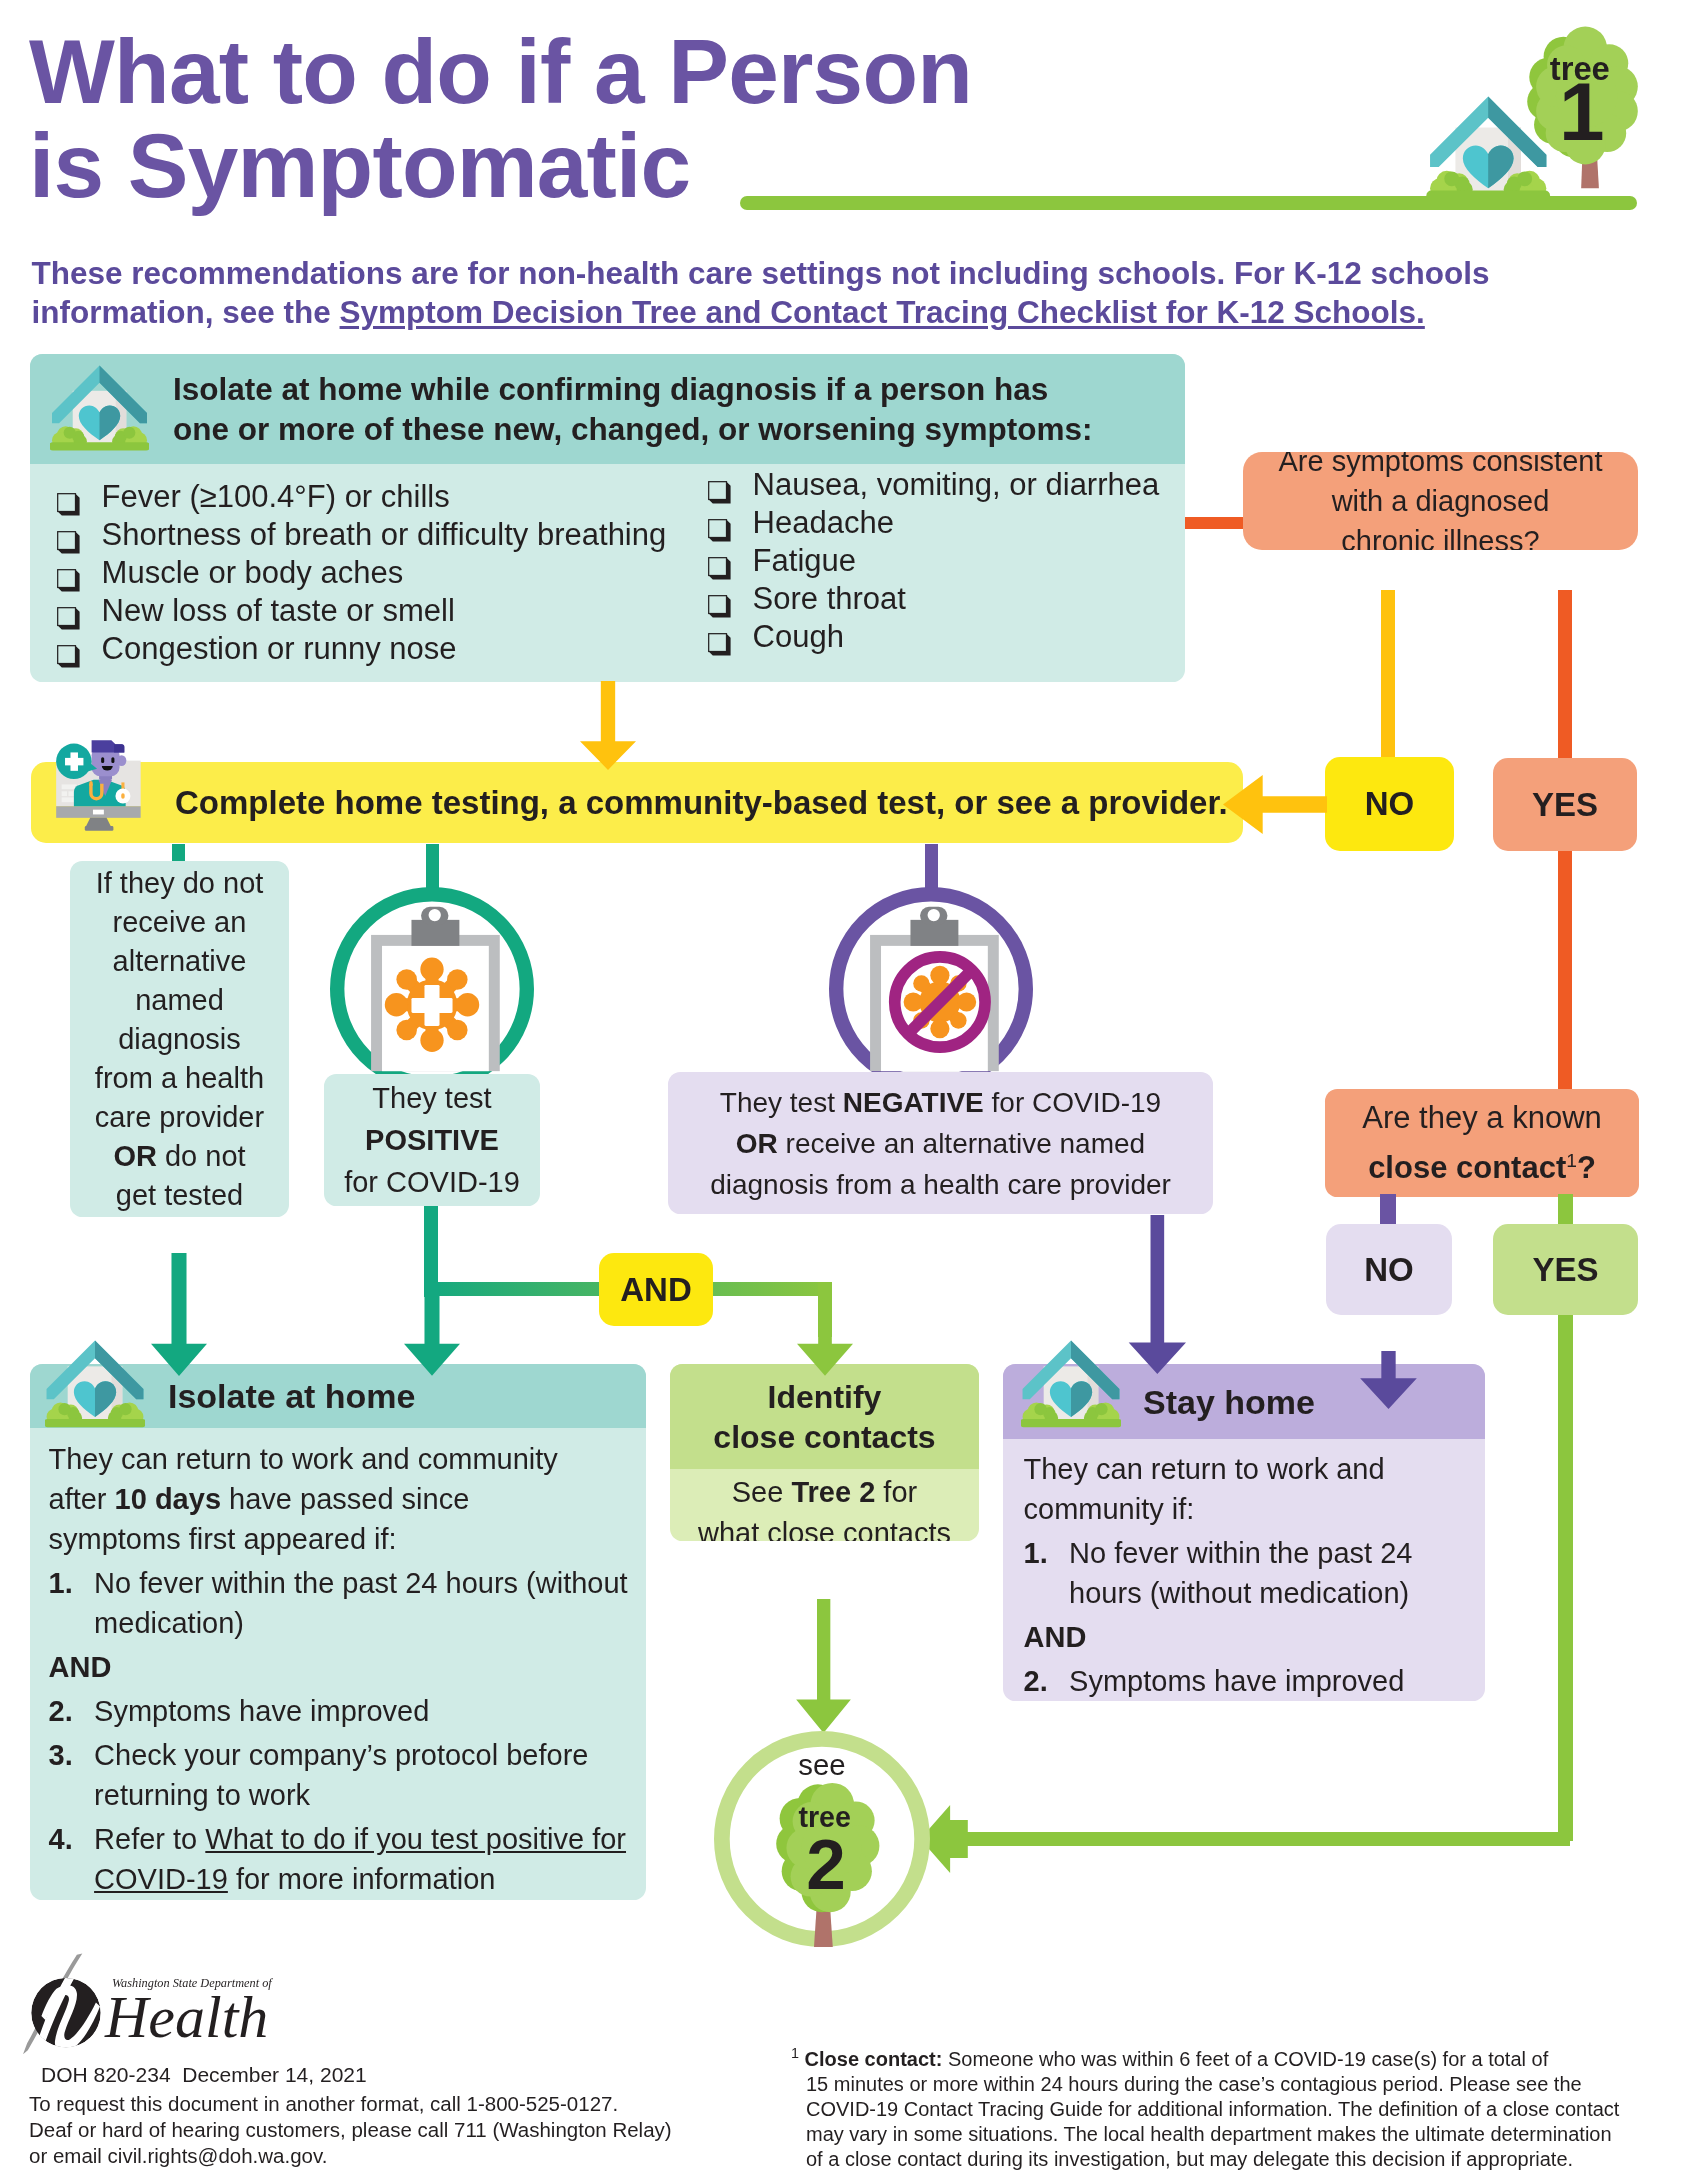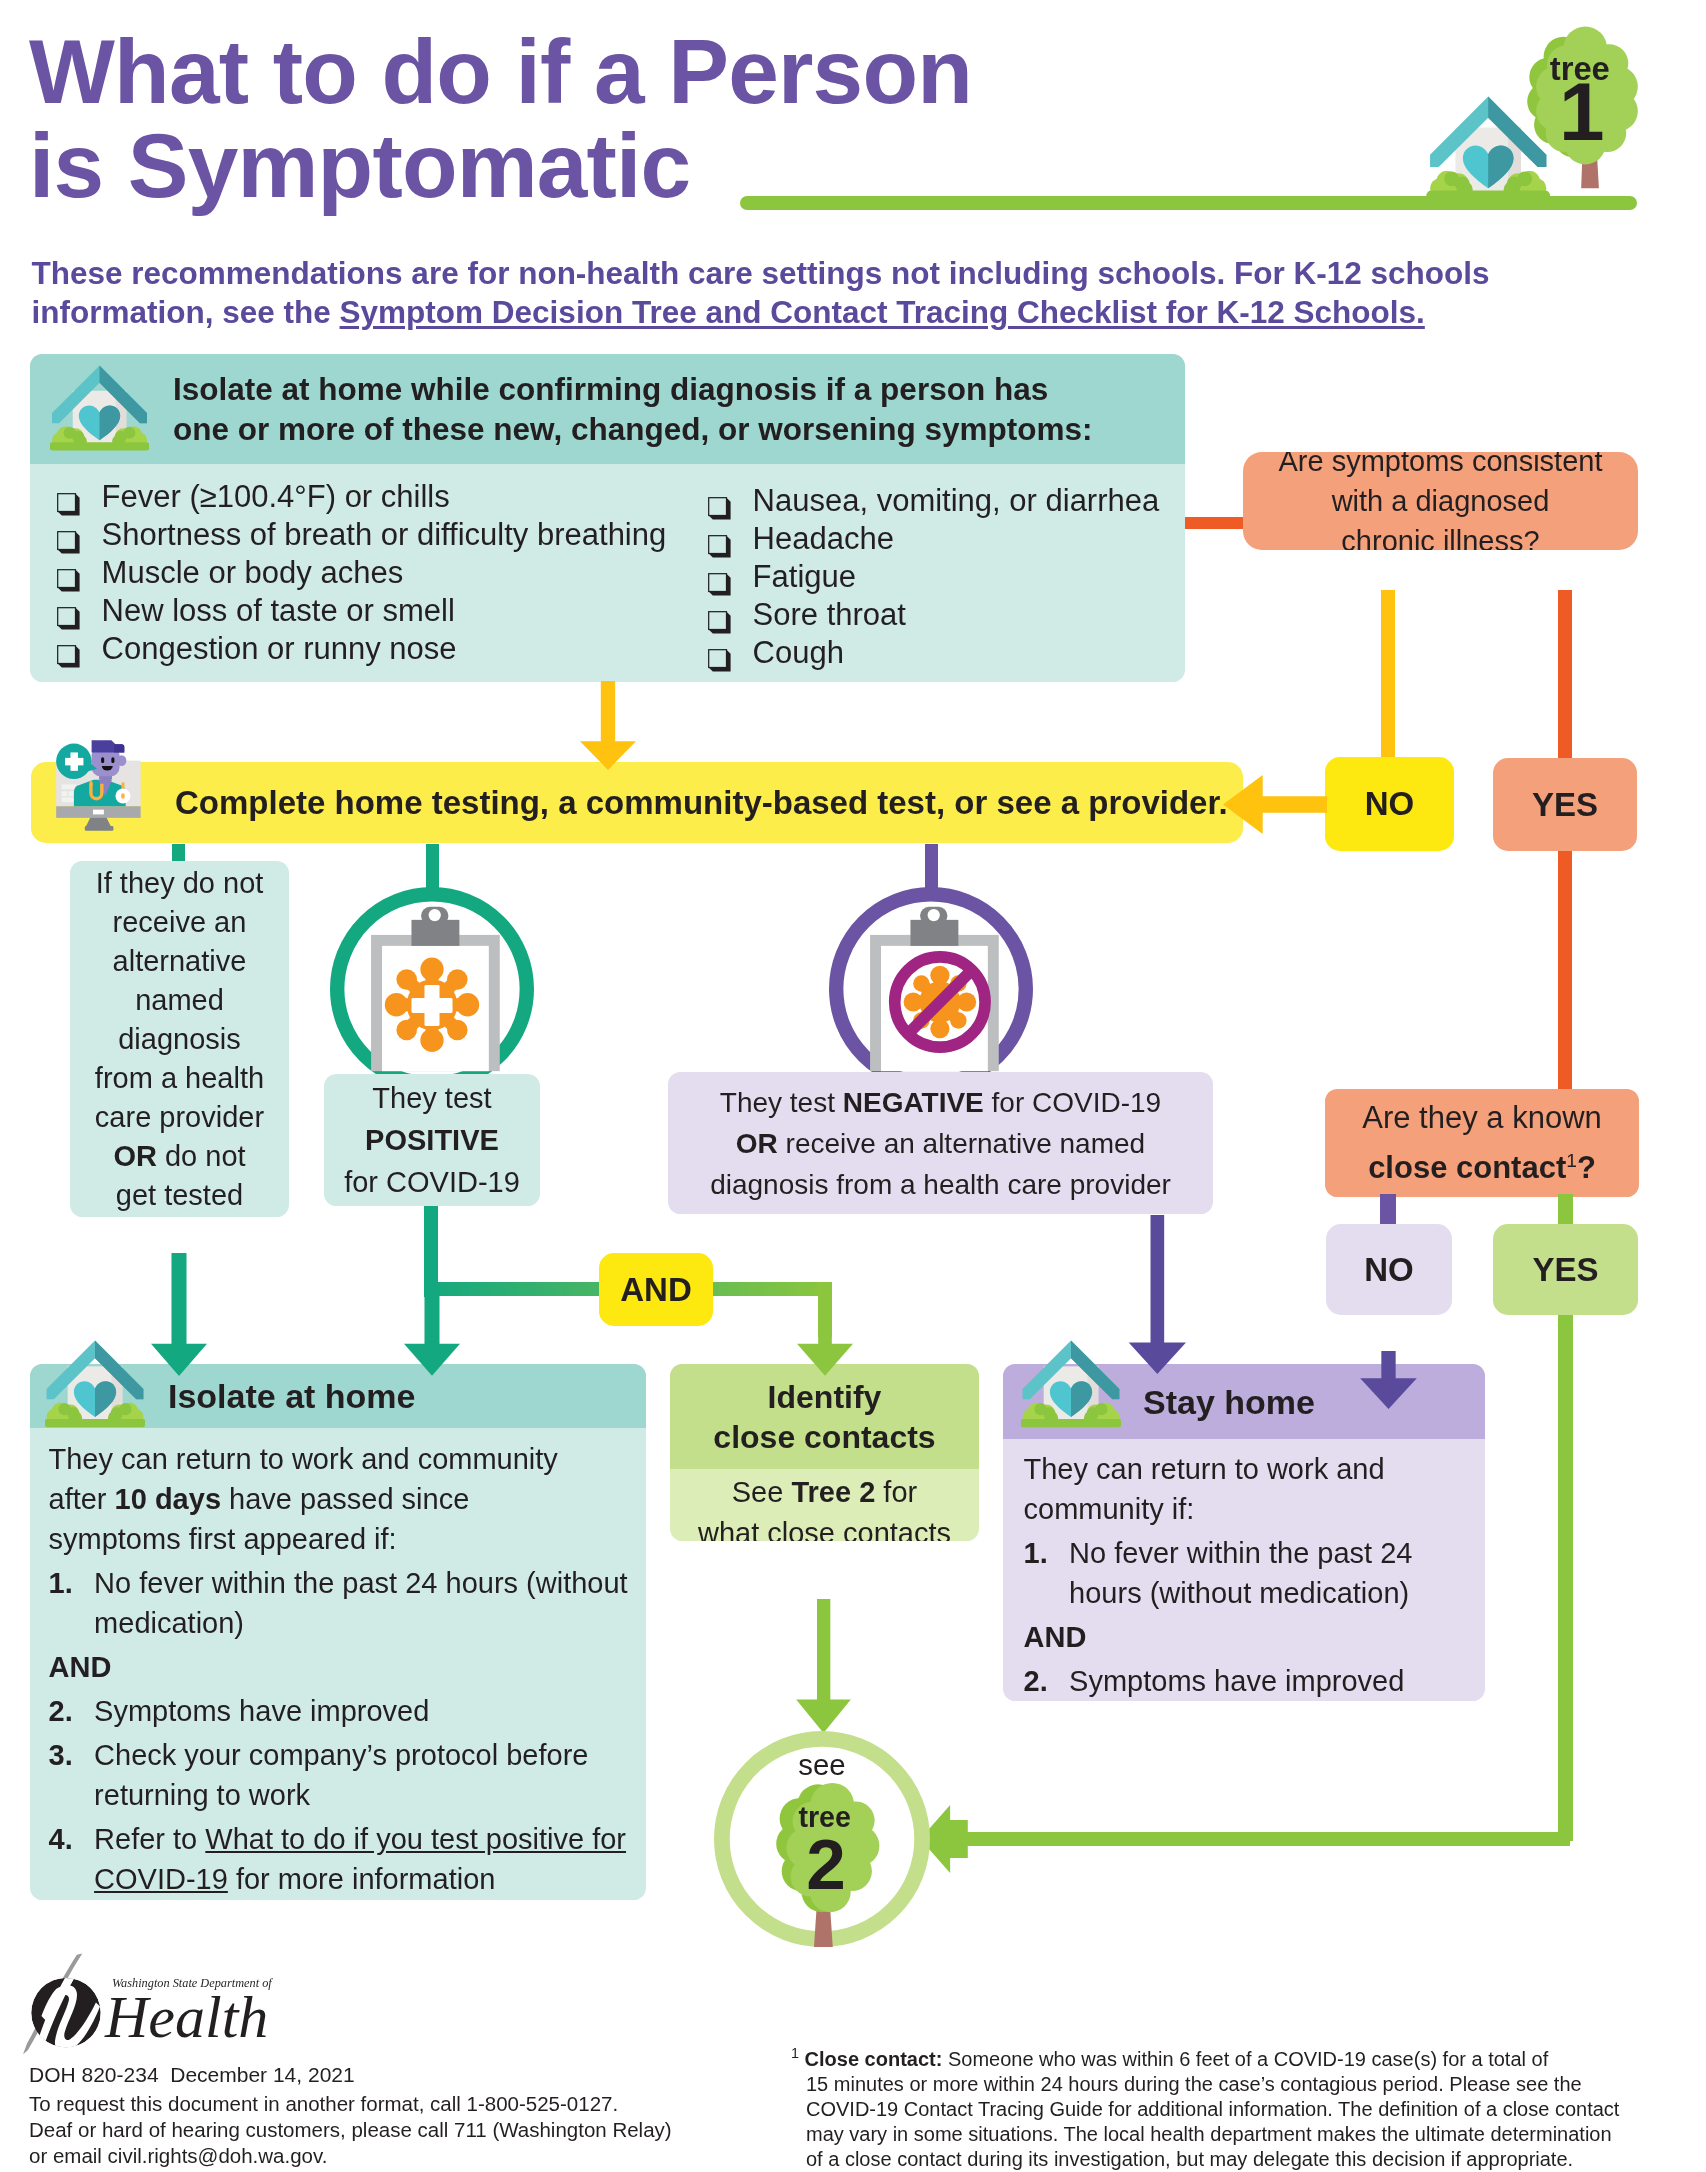--- a/index.html
+++ b/index.html
@@ -134,21 +134,21 @@
         <span>New loss of taste or smell</span>
       </li>
       <li style="display: flex; align-items: flex-start; gap: 22px;">
         <span style="display: inline-block; width: 22.6px; height: 22.6px; margin-top: 9px; flex: 0 0 auto;"><svg viewBox="0 0 33 33" width="22.6" height="22.6">
             <path d="M27 1 L33 7 L33 33 L7 33 L1 27 L27 27 Z" fill="#231f20"></path>
             <rect x="1" y="1" width="26" height="26" fill="none" stroke="#231f20" stroke-width="1.8"></rect>
           </svg></span>
         <span>Congestion or runny nose</span>
       </li>
     </ul>
-  <ul style="position:absolute;left:678px;top:128px;margin:0;padding:0;list-style:none;font-size:31px;line-height:38px;">
+  <ul style="position:absolute;left:678px;top:112px;margin:0;padding:0;list-style:none;font-size:31px;line-height:38px;">
       <li style="display: flex; align-items: flex-start; gap: 22px;">
         <span style="display: inline-block; width: 22.6px; height: 22.6px; margin-top: 9px; flex: 0 0 auto;"><svg viewBox="0 0 33 33" width="22.6" height="22.6">
             <path d="M27 1 L33 7 L33 33 L7 33 L1 27 L27 27 Z" fill="#231f20"></path>
             <rect x="1" y="1" width="26" height="26" fill="none" stroke="#231f20" stroke-width="1.8"></rect>
           </svg></span>
         <span>Nausea, vomiting, or diarrhea</span>
       </li>
       <li style="display: flex; align-items: flex-start; gap: 22px;">
         <span style="display: inline-block; width: 22.6px; height: 22.6px; margin-top: 9px; flex: 0 0 auto;"><svg viewBox="0 0 33 33" width="22.6" height="22.6">
             <path d="M27 1 L33 7 L33 33 L7 33 L1 27 L27 27 Z" fill="#231f20"></path>
@@ -524,21 +524,21 @@
       </clipPath>
     <g clip-path="url(#dohclip)">
       <circle cx="66" cy="87" r="51" fill="#231f20"></circle>
       <path d="M75 18 C58 46 40 82 26 124 L18 140 L32 140 C46 100 64 60 82 30 Z" fill="#ffffff"></path>
       <path d="M52 52 C64 44 80 44 82 58 C84 74 70 96 64 116 C62 124 66 130 72 126 C84 118 98 96 110 72 L116 78 C104 108 88 134 72 142 C60 148 48 142 50 128 C52 110 66 86 70 70 C72 62 66 58 58 64 C50 70 42 84 36 98 L30 92 C36 76 44 60 52 52 Z" fill="#ffffff"></path>
     </g>
   </g>
 </svg>
 <div style="position:absolute;left:112px;top:1976px;font-family:'Liberation Serif',serif;font-style:italic;font-size:12.3px;white-space:nowrap;">Washington State Department of</div>
 <div style="position:absolute;left:105px;top:1985px;font-family:'Liberation Serif',serif;font-style:italic;font-size:60px;line-height:65px;white-space:nowrap;">Health</div>
-<div style="position:absolute;left:29px;top:2062px;font-size:21px;line-height:26px;white-space:pre;">DOH 820-234  December 14, 2021</div>
+<div style="position:absolute;left:41px;top:2062px;font-size:21px;line-height:26px;white-space:pre;">DOH 820-234  December 14, 2021</div>
 <div style="position:absolute;left:29px;top:2091px;font-size:20.5px;line-height:26px;">
   <div>To request this document in another format, call 1-800-525-0127.</div>
   <div>Deaf or hard of hearing customers, please call 711 (Washington Relay)</div>
   <div>or email civil.rights@doh.wa.gov.</div>
 </div>
 
 <div style="position:absolute;left:806px;top:2041px;width:862px;font-size:20px;line-height:25px;">
   <div style="text-indent:-15px;">
     <span style="font-size:14.4px;vertical-align:super;">1</span>
     <b>Close contact:</b><span> Someone who was within 6 feet of a COVID-19 case(s) for a total of</span>

